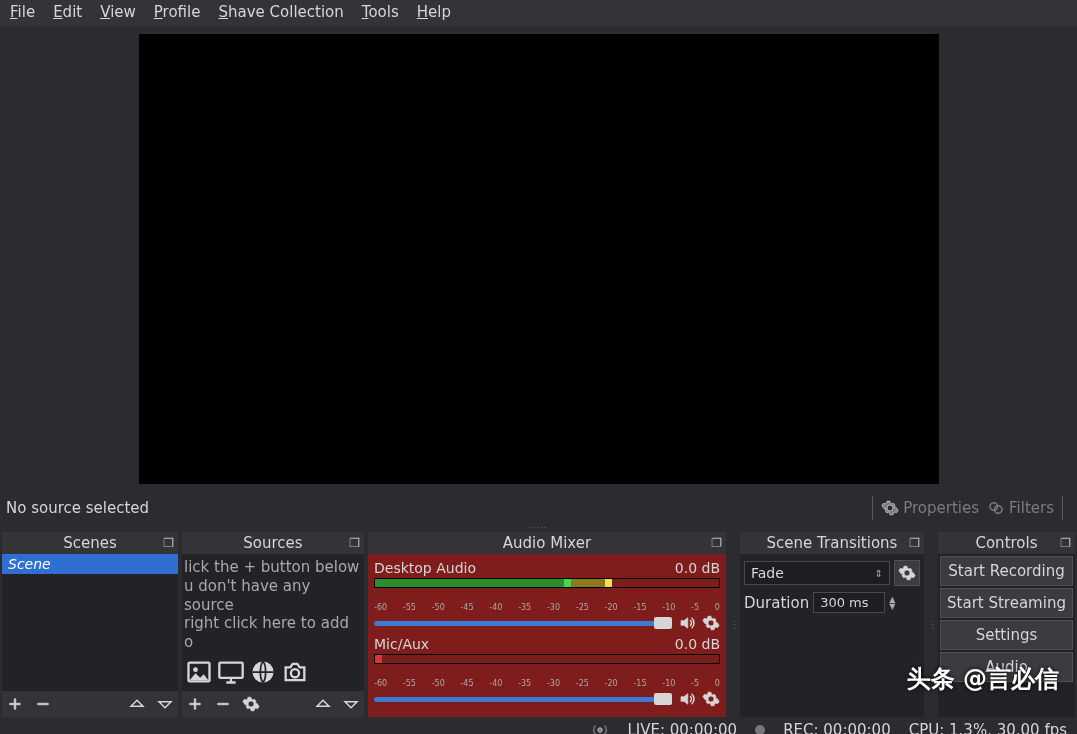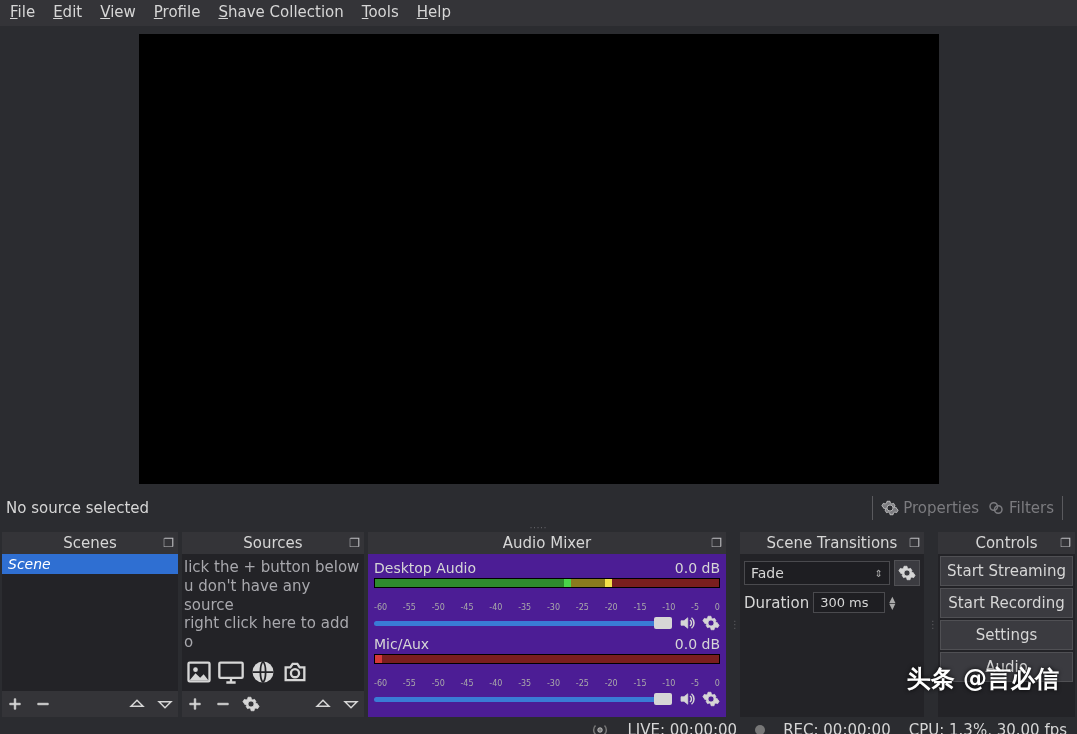--- a/index.html
+++ b/index.html
@@ -48,21 +48,21 @@
 .sources-body { flex:1; padding:4px 2px 0 2px; color:#a8a8ad; text-align:left; font-size:15px; line-height:1.25; overflow:hidden; }
 .sources-icons { display:flex; gap:2px; justify-content:flex-start; margin-top:6px; }
 .sources-icons svg { width:30px; height:28px; fill:#d6d6d6; }
 .panel-toolbar {
   display:flex; align-items:center; gap:10px; padding:4px 4px; background:#343438;
 }
 .panel-toolbar .gap { flex:1; }
 .ico { width:18px; height:18px; display:inline-flex; align-items:center; justify-content:center; color:#d6d6d6; cursor:pointer; }
 .ico svg { width:18px; height:18px; fill:currentColor; stroke:currentColor; }
 
-.mixer-body { flex:1; padding:6px 6px 4px 6px; display:flex; flex-direction:column; gap:4px; background:#4c1d95; }
+.mixer-body { flex:1; padding:6px 6px 4px 6px; display:flex; flex-direction:column; gap:4px; background:#7f1d1d; }
 .mixer-channel { }
 .mixer-row1 { display:flex; justify-content:space-between; font-size:14px; }
 .meter {
   height:10px; border:1px solid #000; position:relative; margin-top:2px;
   background:linear-gradient(to right,
     #2e8b2e 0%, #2e8b2e 55%,
     #4ad64a 55%, #4ad64a 57%,
     #8a7a1e 57%, #8a7a1e 67%,
     #f5e14a 67%, #f5e14a 69%,
     #7a1e1e 69%, #7a1e1e 100%);
@@ -366,22 +366,22 @@
   </div>
 
   <span class="vdots">⋮</span>
 
   <div class="panel controls">
     <div class="panel-header">
       <span>Controls</span>
       <span class="pop-icon">❐</span>
     </div>
     <div class="controls-body">
+      <div class="ctrl-btn">Start Recording</div>
       <div class="ctrl-btn">Start Streaming</div>
-      <div class="ctrl-btn">Start Recording</div>
       <div class="ctrl-btn">Settings</div>
       <div class="ctrl-btn">Audio</div>
     </div>
   </div>
 
 </div>
 
 <div class="statusbar">
   <span class="ico">
       <svg viewBox="0 0 24 24">

